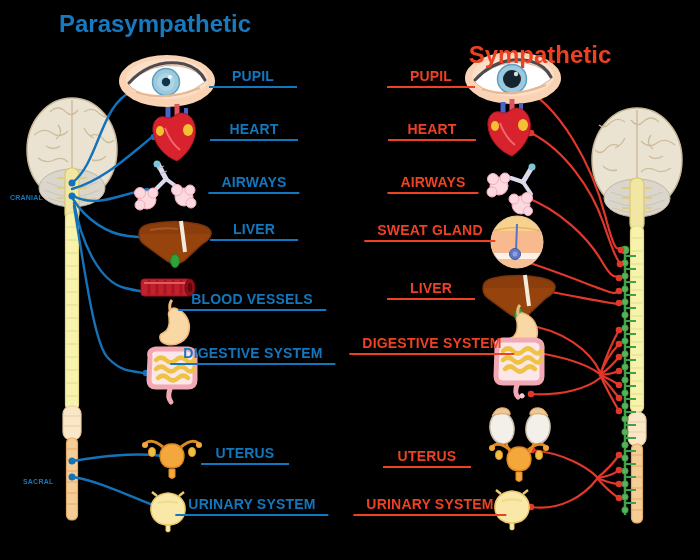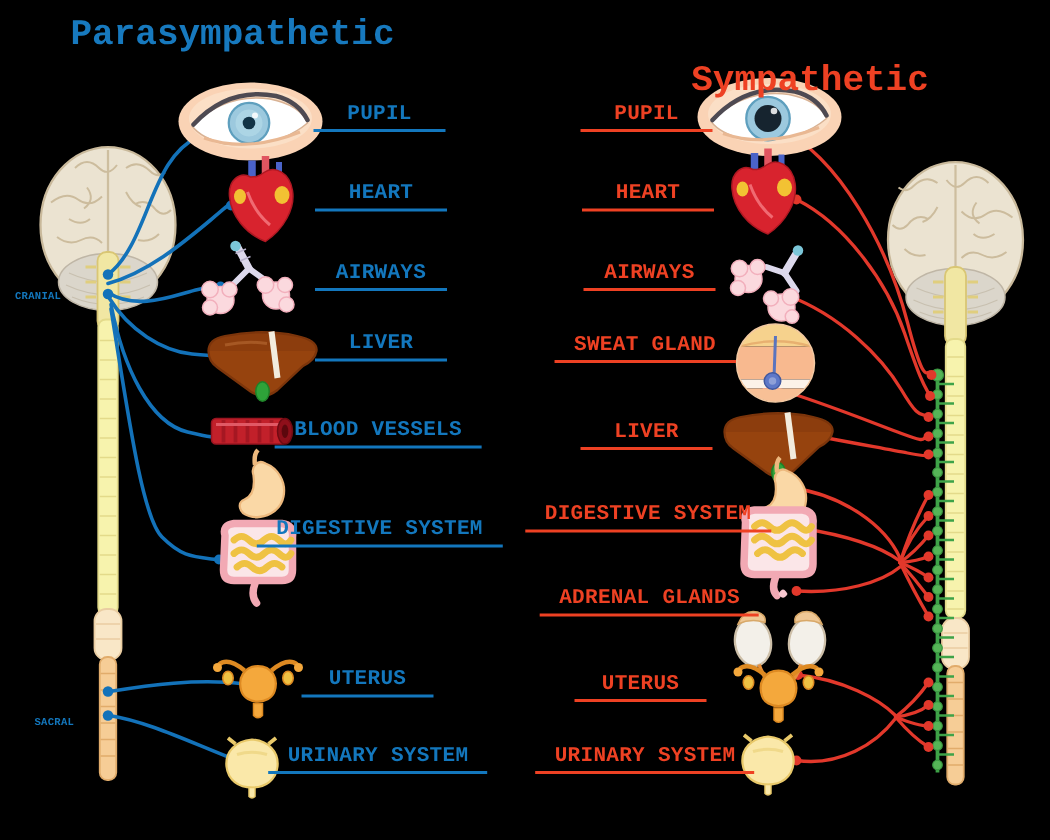--- a/index.html
+++ b/index.html
@@ -1,21 +1,21 @@
 <!DOCTYPE html>
 <html><head>
 <meta charset="utf-8">
 <style>
   html,body{margin:0;padding:0;}
   body{
     width:700px;height:560px;position:relative;overflow:hidden;
     background:#000;
     font-family:"Liberation Sans", sans-serif;
   }
-  #stage{position:absolute;inset:0;width:700px;height:404px;font-family:Liberation Mono, monospace;}
+  #stage{position:absolute;inset:0;width:700px;height:404px;}
   svg.art{position:absolute;left:0;top:0;}
   .title{
     position:absolute;transform:translateX(-50%);
     font-weight:bold;font-size:24px;letter-spacing:0px;white-space:nowrap;
   }
   .title.blue{color:#1779be;}
   .title.red{color:#ee4123;}
   .org-label{
     position:absolute;transform:translateX(-50%);
     font-weight:bold;font-size:14px;letter-spacing:.2px;white-space:nowrap;
@@ -376,28 +376,27 @@
   <div class="title blue" style="left:155px;top:10px;">Parasympathetic</div>
   <div class="title red" style="left:540px;top:10px;margin-top:31px;">Sympathetic</div>
 
   <div class="region-label" style="left:10px;top:194px;">CRANIAL</div>
   <div class="region-label" style="left:23px;top:478px;">SACRAL</div>
 
   <div class="org-label blue" style="left:253px;top:68px;">PUPIL</div>
   <div class="org-label blue" style="left:254px;top:121px;">HEART</div>
   <div class="org-label blue" style="left:254px;top:174px;">AIRWAYS</div>
   <div class="org-label blue" style="left:254px;top:221px;">LIVER</div>
-  <div class="org-label blue" style="left:252px;top:279px;">BLOOD VESSELS</div>
+  <div class="org-label blue" style="left:252px;top:291px;">BLOOD VESSELS</div>
   <div class="org-label blue" style="left:253px;top:345px;">DIGESTIVE SYSTEM</div>
   <div class="org-label blue" style="left:245px;top:445px;">UTERUS</div>
   <div class="org-label blue" style="left:252px;top:496px;">URINARY SYSTEM</div>
 
   <div class="org-label red" style="left:431px;top:68px;">PUPIL</div>
   <div class="org-label red" style="left:432px;top:121px;">HEART</div>
   <div class="org-label red" style="left:433px;top:174px;">AIRWAYS</div>
   <div class="org-label red" style="left:430px;top:222px;text-align:center;">SWEAT GLAND</div>
   <div class="org-label red" style="left:431px;top:280px;">LIVER</div>
   <div class="org-label red" style="left:432px;top:335px;">DIGESTIVE SYSTEM</div>
-  <div class="org-label red" style="left:433px;top:391px;">ADRENAL GLANDS</div>
   <div class="org-label red" style="left:427px;top:448px;">UTERUS</div>
   <div class="org-label red" style="left:430px;top:496px;">URINARY SYSTEM</div>
 
 </div>
 
 </body></html>

